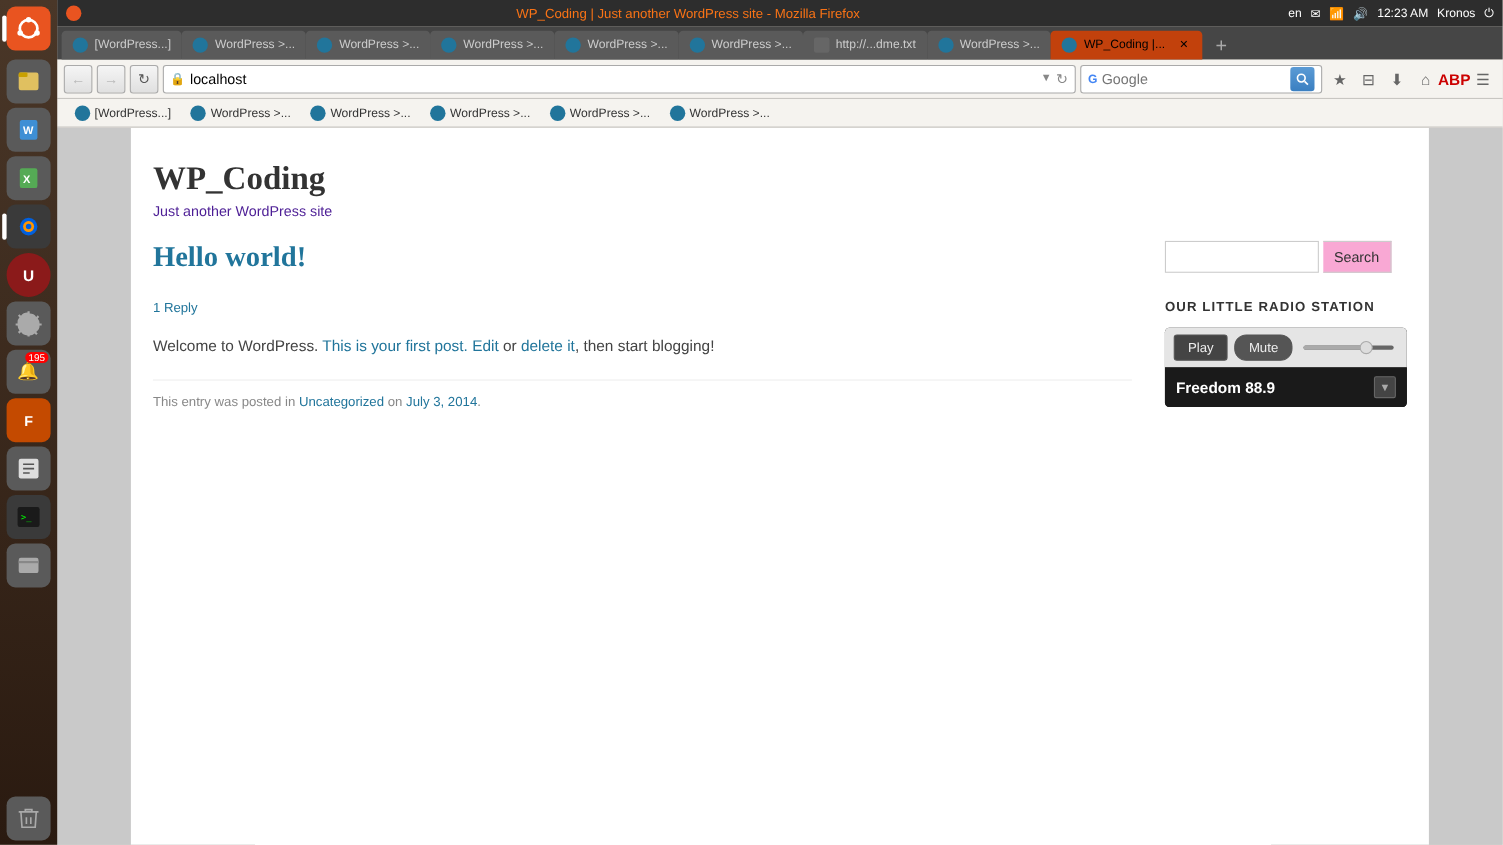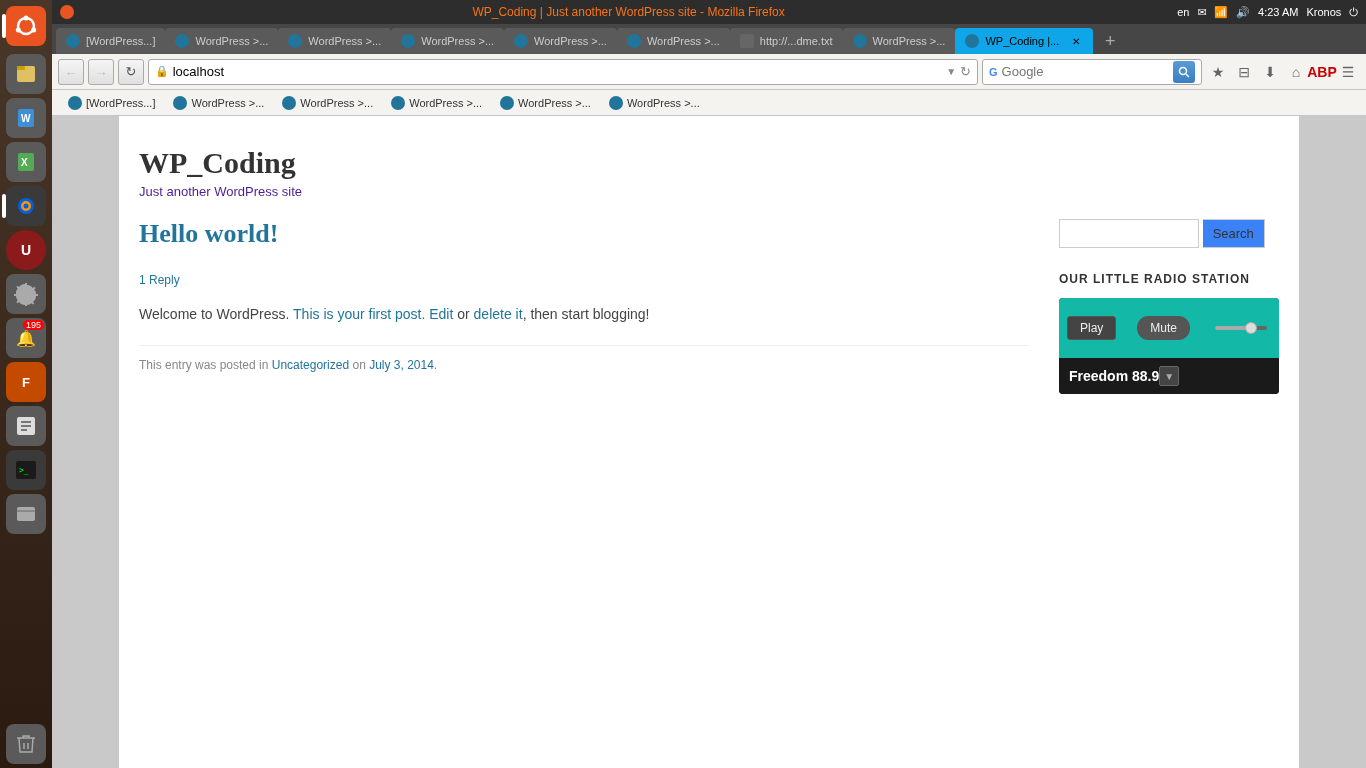--- a/index.html
+++ b/index.html
@@ -83,21 +83,21 @@
       display: flex;
       align-items: center;
       gap: 6px;
       border-radius: 4px 4px 0 0;
       cursor: pointer;
       max-width: 160px;
       overflow: hidden;
       white-space: nowrap;
     }
     .tab.active {
-      background: #0ea5e9;
+      background: #c2410c;
       color: #000;
     }
     .tab-favicon { width: 14px; height: 14px; background: #666; border-radius: 2px; flex-shrink: 0; }
     .tab-favicon.wp { background: #21759b; border-radius: 50%; }
     .tab-close {
       margin-left: 4px;
       width: 14px; height: 14px;
       border-radius: 50%;
       display: flex; align-items: center; justify-content: center;
       font-size: 10px;
@@ -304,21 +304,21 @@
     }
     .sidebar-search-input {
       border: 1px solid #ccc;
       padding: 6px 8px;
       font-size: 13px;
       width: 140px;
       outline: none;
     }
     .sidebar-search-btn {
       padding: 6px 10px;
-      background: #3b82f6;
+      background: #f9a8d4;
       border: 1px solid #ccc;
       border-left: none;
       font-size: 13px;
       cursor: pointer;
       color: #333;
     }
 
     .sidebar-section {
       margin-bottom: 24px;
     }
@@ -333,23 +333,23 @@
 
     
     .radio-player {
       background: #1a1a1a;
       border-radius: 4px;
       overflow: hidden;
     }
     .radio-controls {
       display: flex;
       align-items: center;
-      padding: 18px 8px;
-      gap: 21px;
-      background: #14b8a6;
+      padding: 6px 8px;
+      gap: 6px;
+      background: #e5e5e5;
     }
     .radio-btn {
       padding: 4px 12px;
       border: 1px solid #555;
       background: #444;
       color: #eee;
       font-size: 12px;
       cursor: pointer;
       border-radius: 3px;
     }
@@ -379,22 +379,24 @@
       left: 70%;
       transform: translate(-50%, -50%);
       width: 12px; height: 12px;
       background: #ddd;
       border-radius: 50%;
       border: 1px solid #aaa;
     }
     .radio-station-bar {
       display: flex;
       align-items: center;
+      justify-content: space-between;
       padding: 8px 10px;
       background: #1a1a1a;
+      gap: 12px;
     }
     .radio-station-name {
       color: #fff;
       font-size: 14px;
       font-weight: bold;
     }
     .radio-dropdown-btn {
       width: 20px; height: 20px;
       background: #444;
       border: 1px solid #666;
@@ -505,21 +507,21 @@
 <div class="titlebar">
   <div style="display:flex;align-items:center;gap:6px;flex:1;">
     <div style="width:14px;height:14px;background:#e95420;border-radius:50%;"></div>
     <span class="titlebar-title">WP_Coding | Just another WordPress site - Mozilla Firefox</span>
   </div>
   <div class="titlebar-right">
     <span>en</span>
     <span>✉</span>
     <span>📶</span>
     <span>🔊</span>
-    <span>4:23 AM</span>
+    <span>12:23 AM</span>
     <span>Kronos</span>
     <span>⏻</span>
   </div>
 </div>
 
 <div class="tabsbar">
   <div class="tab">
     <div class="tab-favicon wp"></div>
     <span>[WordPress...]</span>
   </div>

